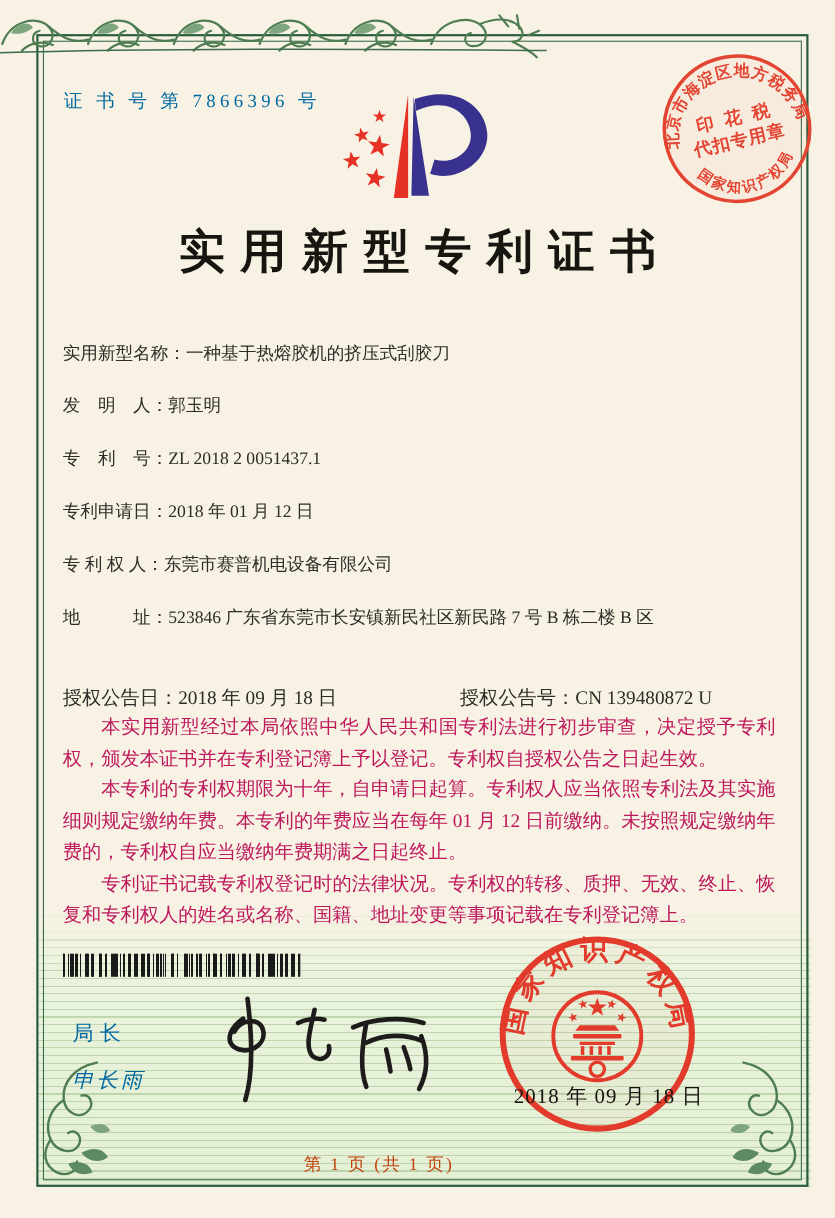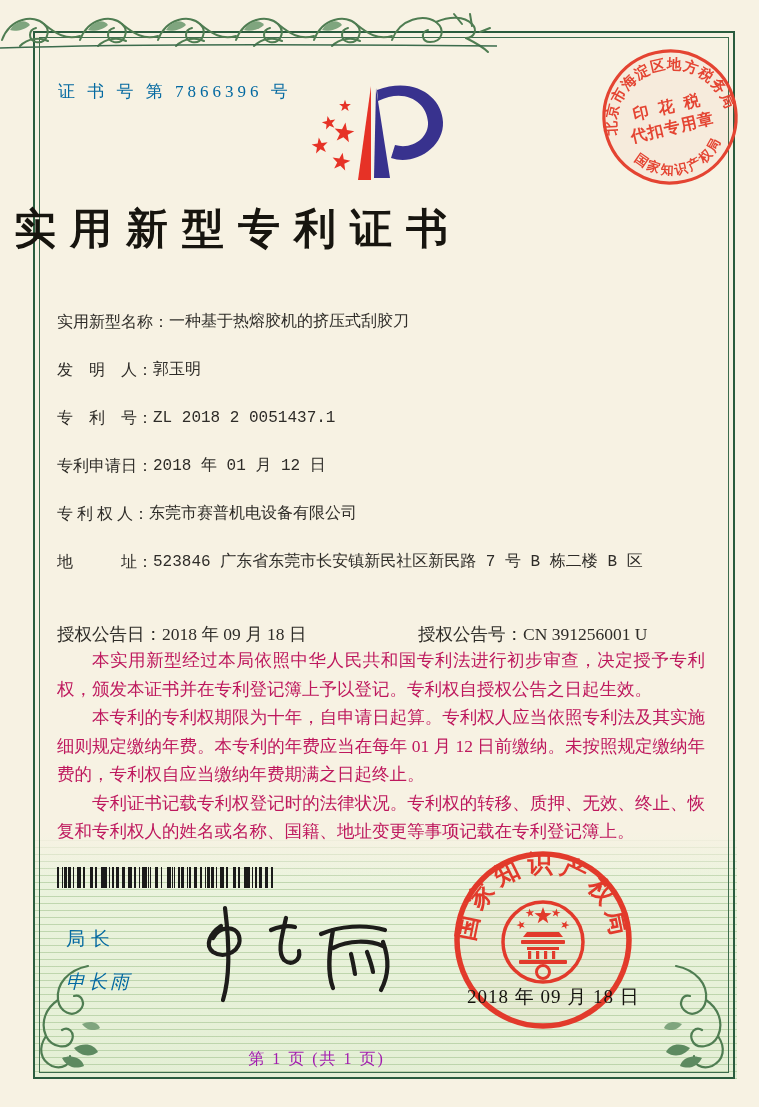--- a/index.html
+++ b/index.html
@@ -36,29 +36,29 @@
   }
 
   .orn{position:absolute;z-index:3;}
 
   
   .cert-no{
     position:absolute;left:58px;top:80px;font-size:17px;letter-spacing:4px;
     color:#0369a1;z-index:4;
   }
   .title{
-    position:absolute;left:0;top:201px;width:759px;text-align:left;
+    position:absolute;left:0;top:201px;width:759px;text-align:center;
     font-size:42px;font-weight:700;letter-spacing:14px;text-indent:14px;
     color:#17150f;z-index:4;
   }
   .fields{position:absolute;left:57px;top:308px;width:650px;z-index:4;}
   .field-row{display:flex;align-items:flex-end;margin-bottom:20px;
     font-size:16px;line-height:28px;}
   .field-label{white-space:pre;flex:0 0 auto;}
-  .field-value{max-width:505px;font-family:Liberation Mono, monospace;}
+  .field-value{max-width:505px;}
   .grant-row{position:absolute;left:57px;top:620px;width:650px;
     font-size:17.5px;line-height:28px;z-index:4;}
   .grant-right{position:absolute;left:361px;top:0;}
 
   .paragraphs{position:absolute;left:57px;top:646px;width:648px;z-index:4;}
   .paragraphs p{margin:0;text-indent:2em;font-size:17.5px;line-height:28.5px;
     text-align:justify;color:#be185d;}
 
   
   .barcode{
@@ -75,21 +75,21 @@
   .signature{position:absolute;left:183px;top:900px;z-index:5;}
 
   .seal{position:absolute;left:448px;top:845px;z-index:4;}
   .seal-date{position:absolute;left:467px;top:984px;z-index:6;
     font-size:19px;color:#15130f;letter-spacing:1px;}
 
   .tax-stamp{position:absolute;left:595px;top:42px;z-index:4;
     transform:rotate(-13deg);}
 
   .page-footer{position:absolute;left:0;top:1049px;width:633px;text-align:center;
-    font-size:16px;color:#a21caf;z-index:4;letter-spacing:2px;}
+    font-size:16px;color:#c2410c;z-index:4;letter-spacing:2px;padding-left:28px;}
 
   .logo{position:absolute;left:298px;top:76px;z-index:4;}
 </style>
 </head>
 <body>
 
 <div class="page">
 
   <div class="green-band"></div>
 
@@ -204,21 +204,21 @@
     </div>
     <div class="field-row">
       <span class="field-label">地　　　址：</span>
       <span class="field-value">523846 广东省东莞市长安镇新民社区新民路 7 号 B 栋二楼 B 区</span>
     </div>
   </div>
 
   <div class="grant-row">
     <span>授权公告日：</span><span>2018 年 09 月 18 日</span>
     <span class="grant-right">
-      <span>授权公告号：</span><span>CN 391256001 U</span>
+      <span>授权公告号：</span><span>CN 139480872 U</span>
     </span>
   </div>
 
   <div class="paragraphs">
     <p>本实用新型经过本局依照中华人民共和国专利法进行初步审查，决定授予专利权，颁发本证书并在专利登记簿上予以登记。专利权自授权公告之日起生效。</p>
     <p>本专利的专利权期限为十年，自申请日起算。专利权人应当依照专利法及其实施细则规定缴纳年费。本专利的年费应当在每年 01 月 12 日前缴纳。未按照规定缴纳年费的，专利权自应当缴纳年费期满之日起终止。</p>
     <p>专利证书记载专利权登记时的法律状况。专利权的转移、质押、无效、终止、恢复和专利权人的姓名或名称、国籍、地址变更等事项记载在专利登记簿上。</p>
   </div>
 
   <div class="barcode"></div>

